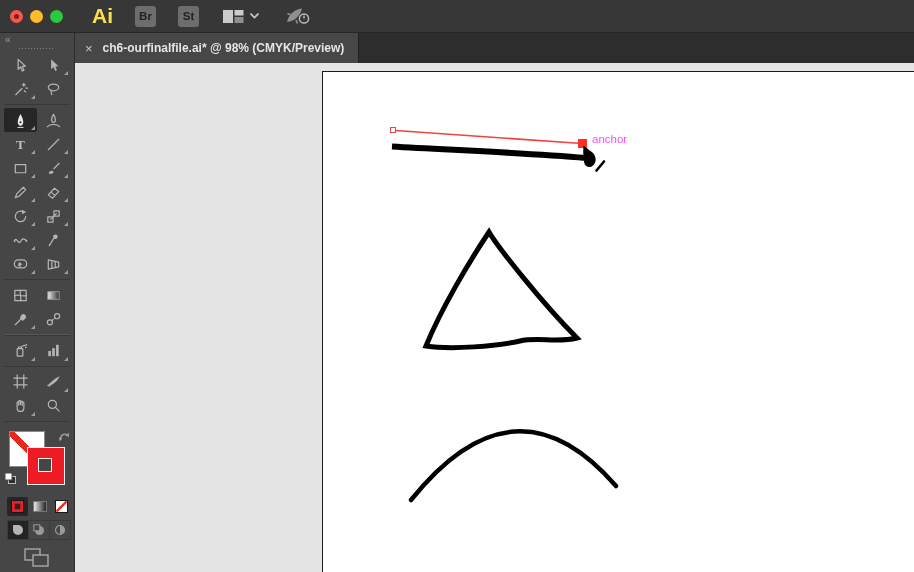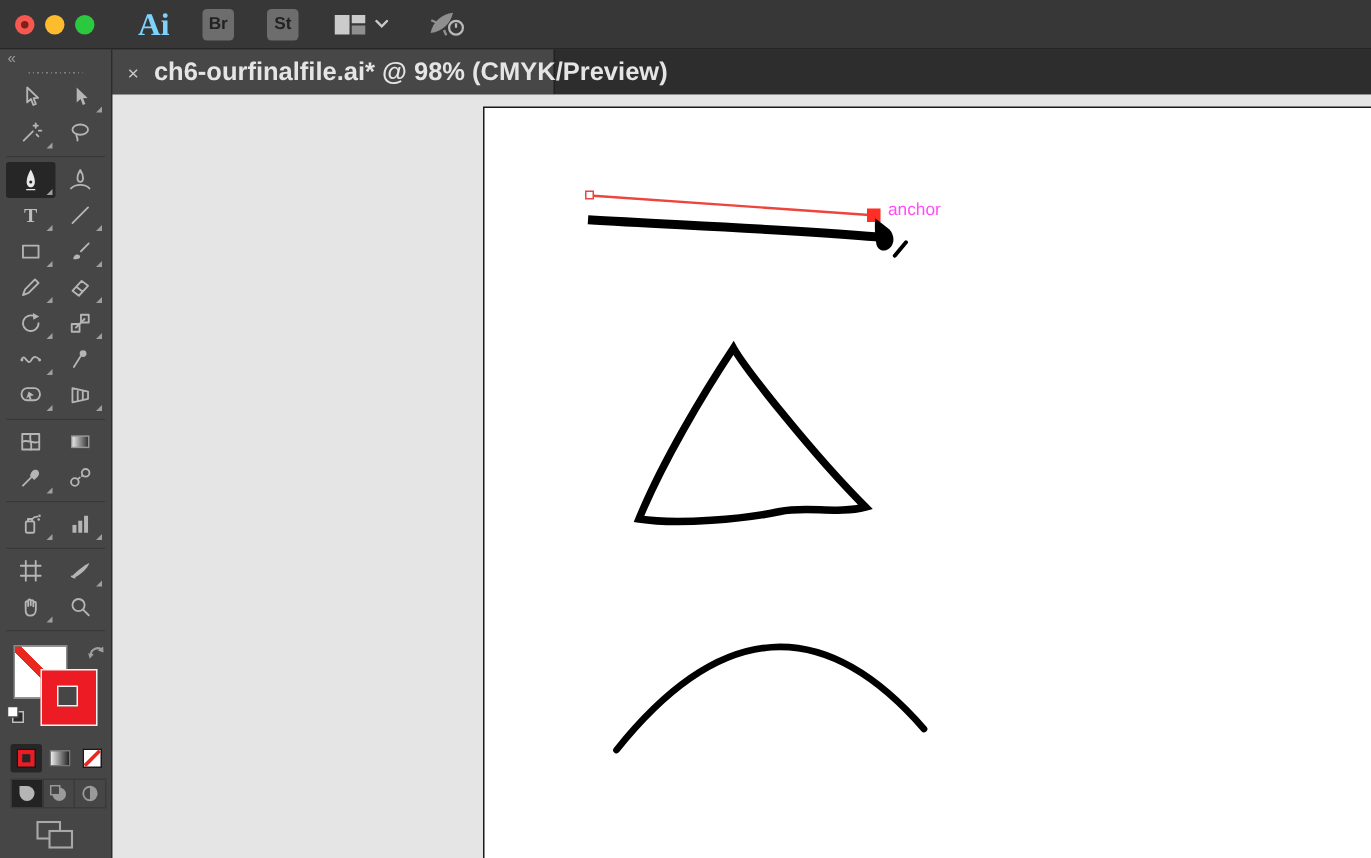--- a/index.html
+++ b/index.html
@@ -7,21 +7,21 @@
     font-family:"Liberation Sans",sans-serif;background:#464646;user-select:none;}
 
   
   #menubar{height:33px;background:#373737;border-bottom:1px solid #262626;
     display:flex;align-items:center;padding-left:10px;box-sizing:border-box;}
   .tlight{width:13px;height:13px;border-radius:50%;margin-right:7px;position:relative;}
   .tl-close{background:#f6574f;}
   .tl-close::after{content:'';position:absolute;left:4px;top:4px;width:5px;height:5px;border-radius:50%;background:#7c211c;}
   .tl-min{background:#fdbb2e;}
   .tl-max{background:#2bc93f;}
-  #app-logo{margin-left:22px;font-size:21px;font-weight:bold;color:#7dd3fc;letter-spacing:0px;font-family:Liberation Serif, serif;}
+  #app-logo{margin-left:22px;font-size:21px;font-weight:bold;color:#fde047;letter-spacing:0px;}
   .mb-btn{margin-left:22px;width:21px;height:21px;background:#6d6d6d;border-radius:3px;
     color:#232323;font-size:11.5px;font-weight:bold;display:flex;align-items:center;justify-content:center;}
   #workspace-btn{margin-left:24px;display:flex;align-items:center;gap:6px;}
   #gpu-btn{margin-left:26px;display:flex;align-items:center;}
 
   
   #main{display:flex;height:539px;}
 
   
   #toolbar{width:75px;background:#464646;border-right:1px solid #2c2c2c;
@@ -60,21 +60,21 @@
   .mbtn:last-child{border-right:none;}
   .mbtn.sel{background:#232323;}
   #screen-mode{margin:8px auto 0 auto;flex:none;}
 
   
   #doccol{flex:1;display:flex;flex-direction:column;min-width:0;}
   #tabbar{height:30px;background:#2d2d2d;display:flex;flex:none;}
   #doc-tab{background:#474747;display:flex;align-items:center;padding:0 14px 0 10px;
     border-right:1px solid #212121;max-width:270px;}
   #tab-close{color:#c9c9c9;font-size:13px;margin-right:10px;line-height:13px;}
-  #tab-title{color:#e5e5e5;font-size:17px;font-weight:bold;white-space:nowrap;}
+  #tab-title{color:#e5e5e5;font-size:12px;font-weight:bold;white-space:nowrap;}
   #canvas{position:relative;flex:1;background:#e5e5e5;overflow:hidden;}
   #canvas svg{position:absolute;left:0;top:0;}
 </style>
 </head>
 <body>
 
 <div id="window">
 
   <div id="menubar">
     <div class="tlight tl-close"></div>

